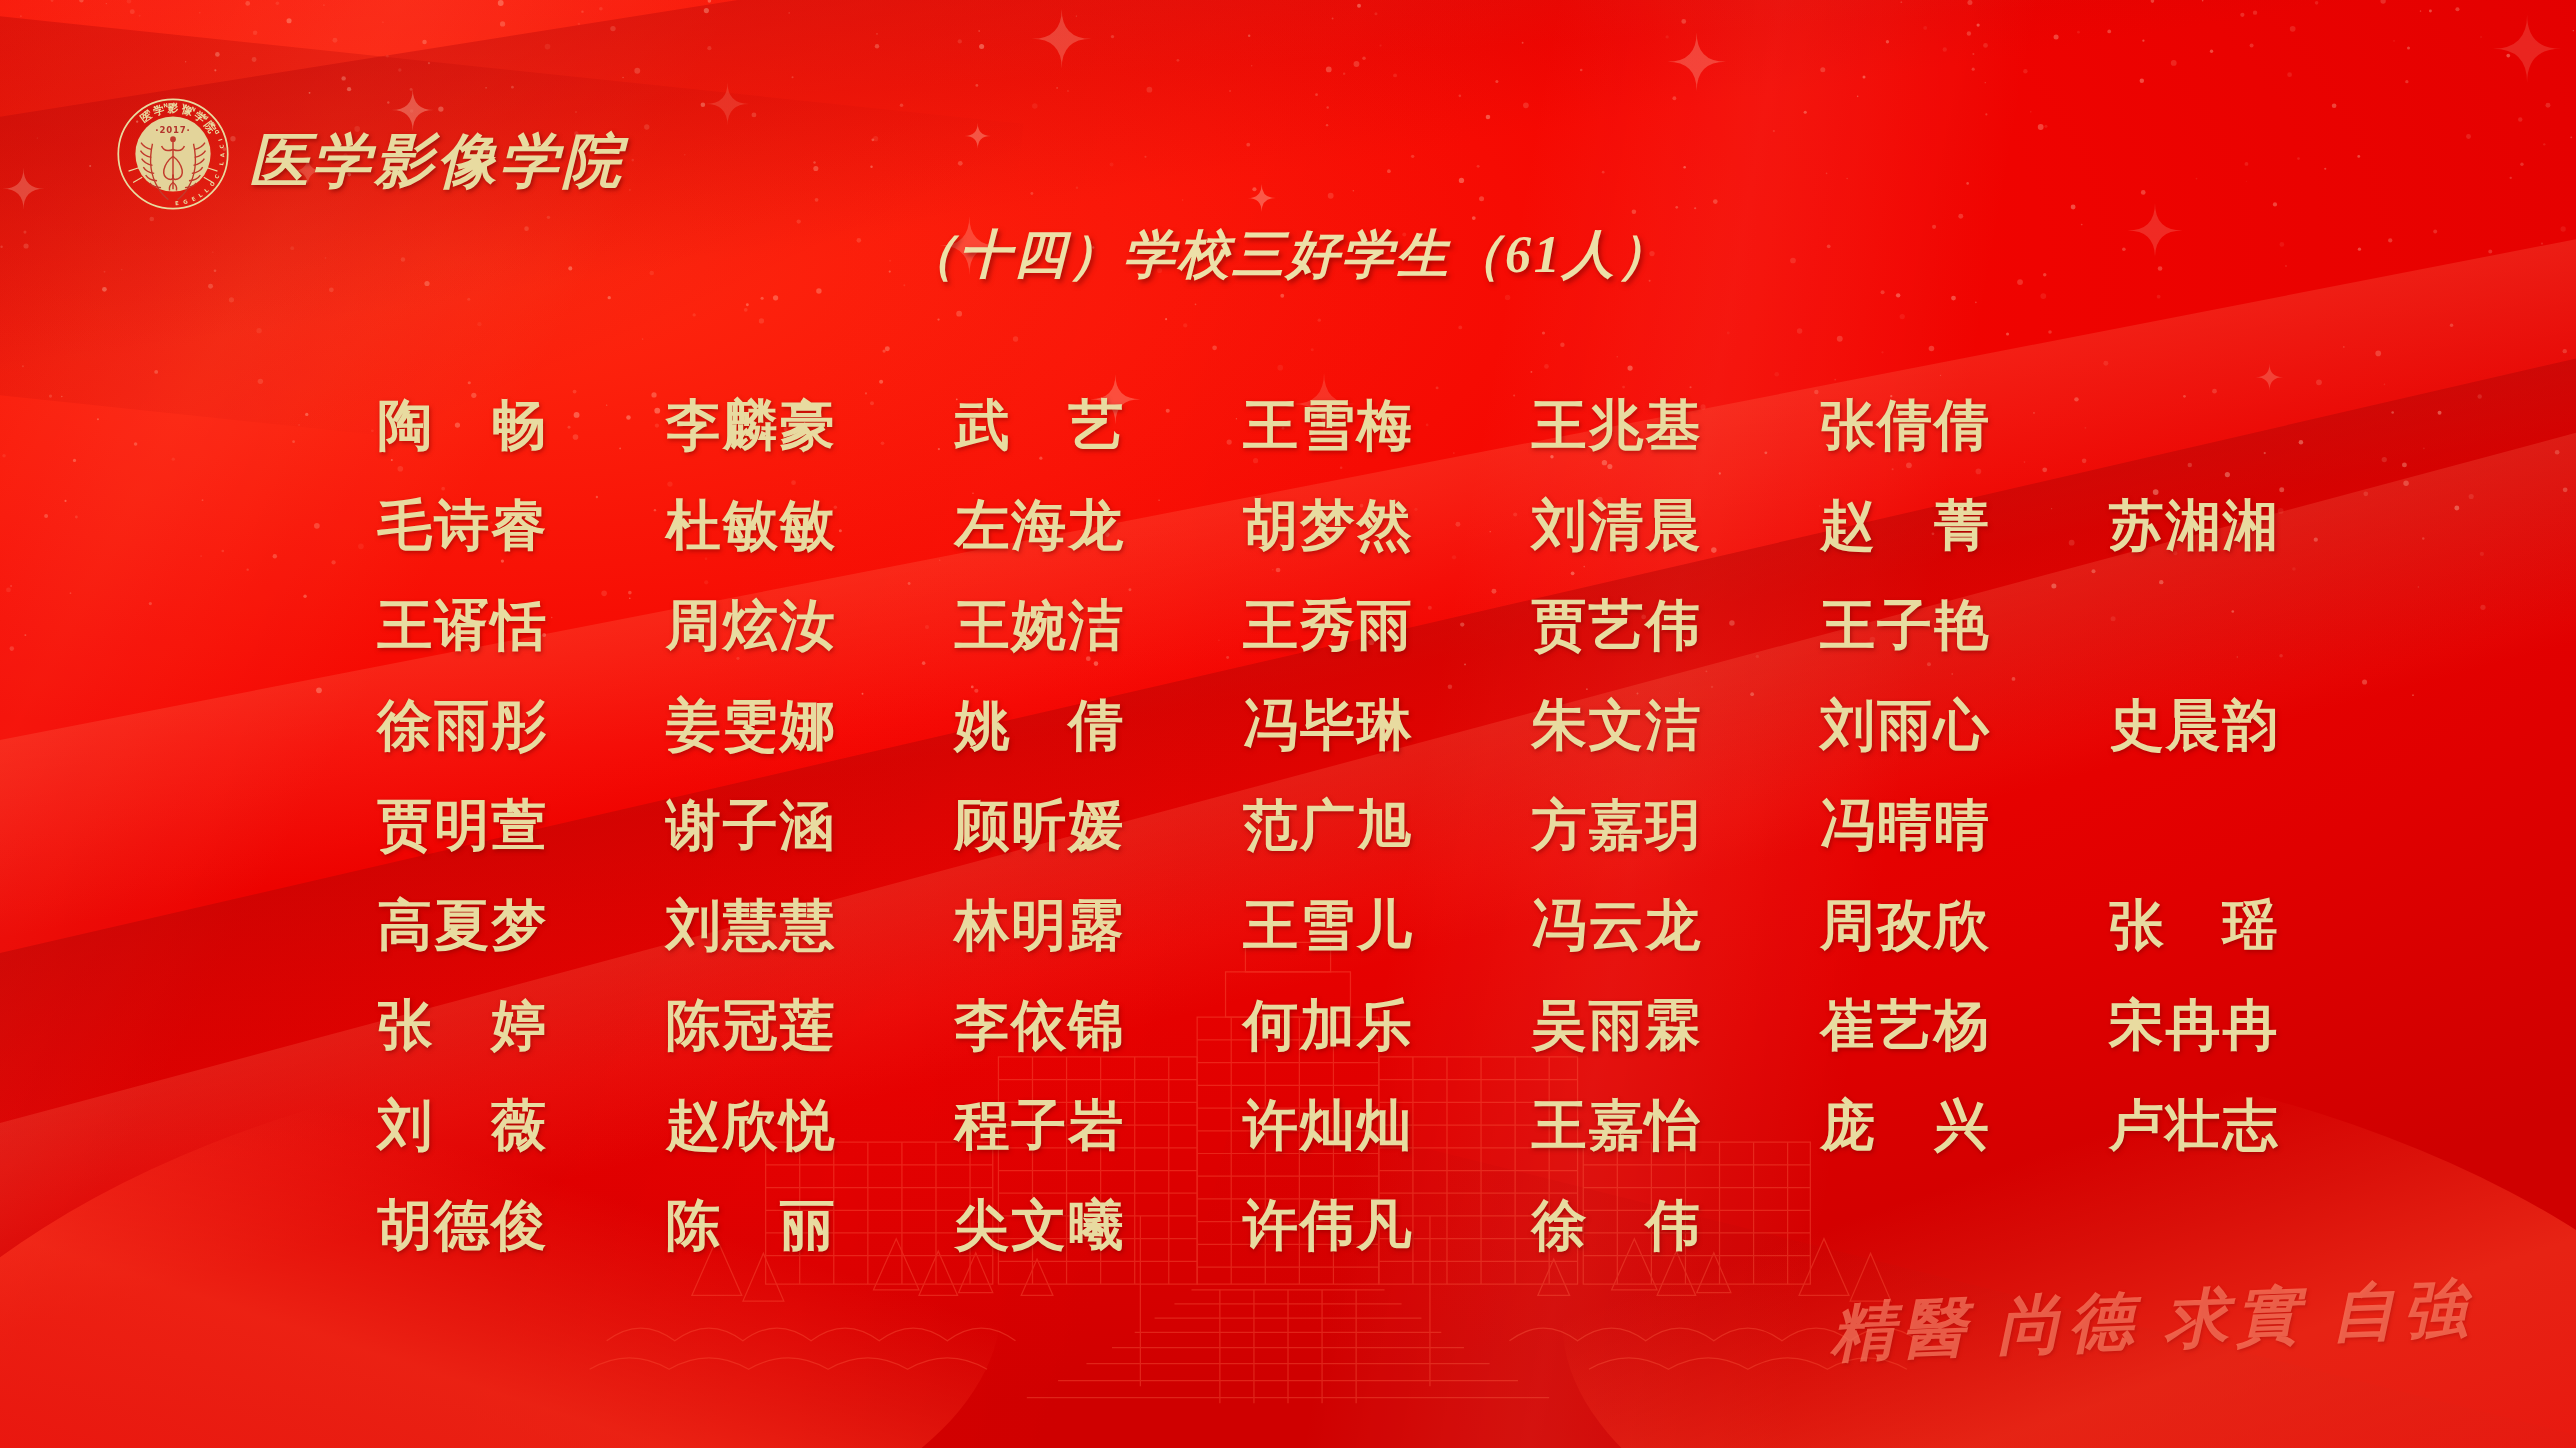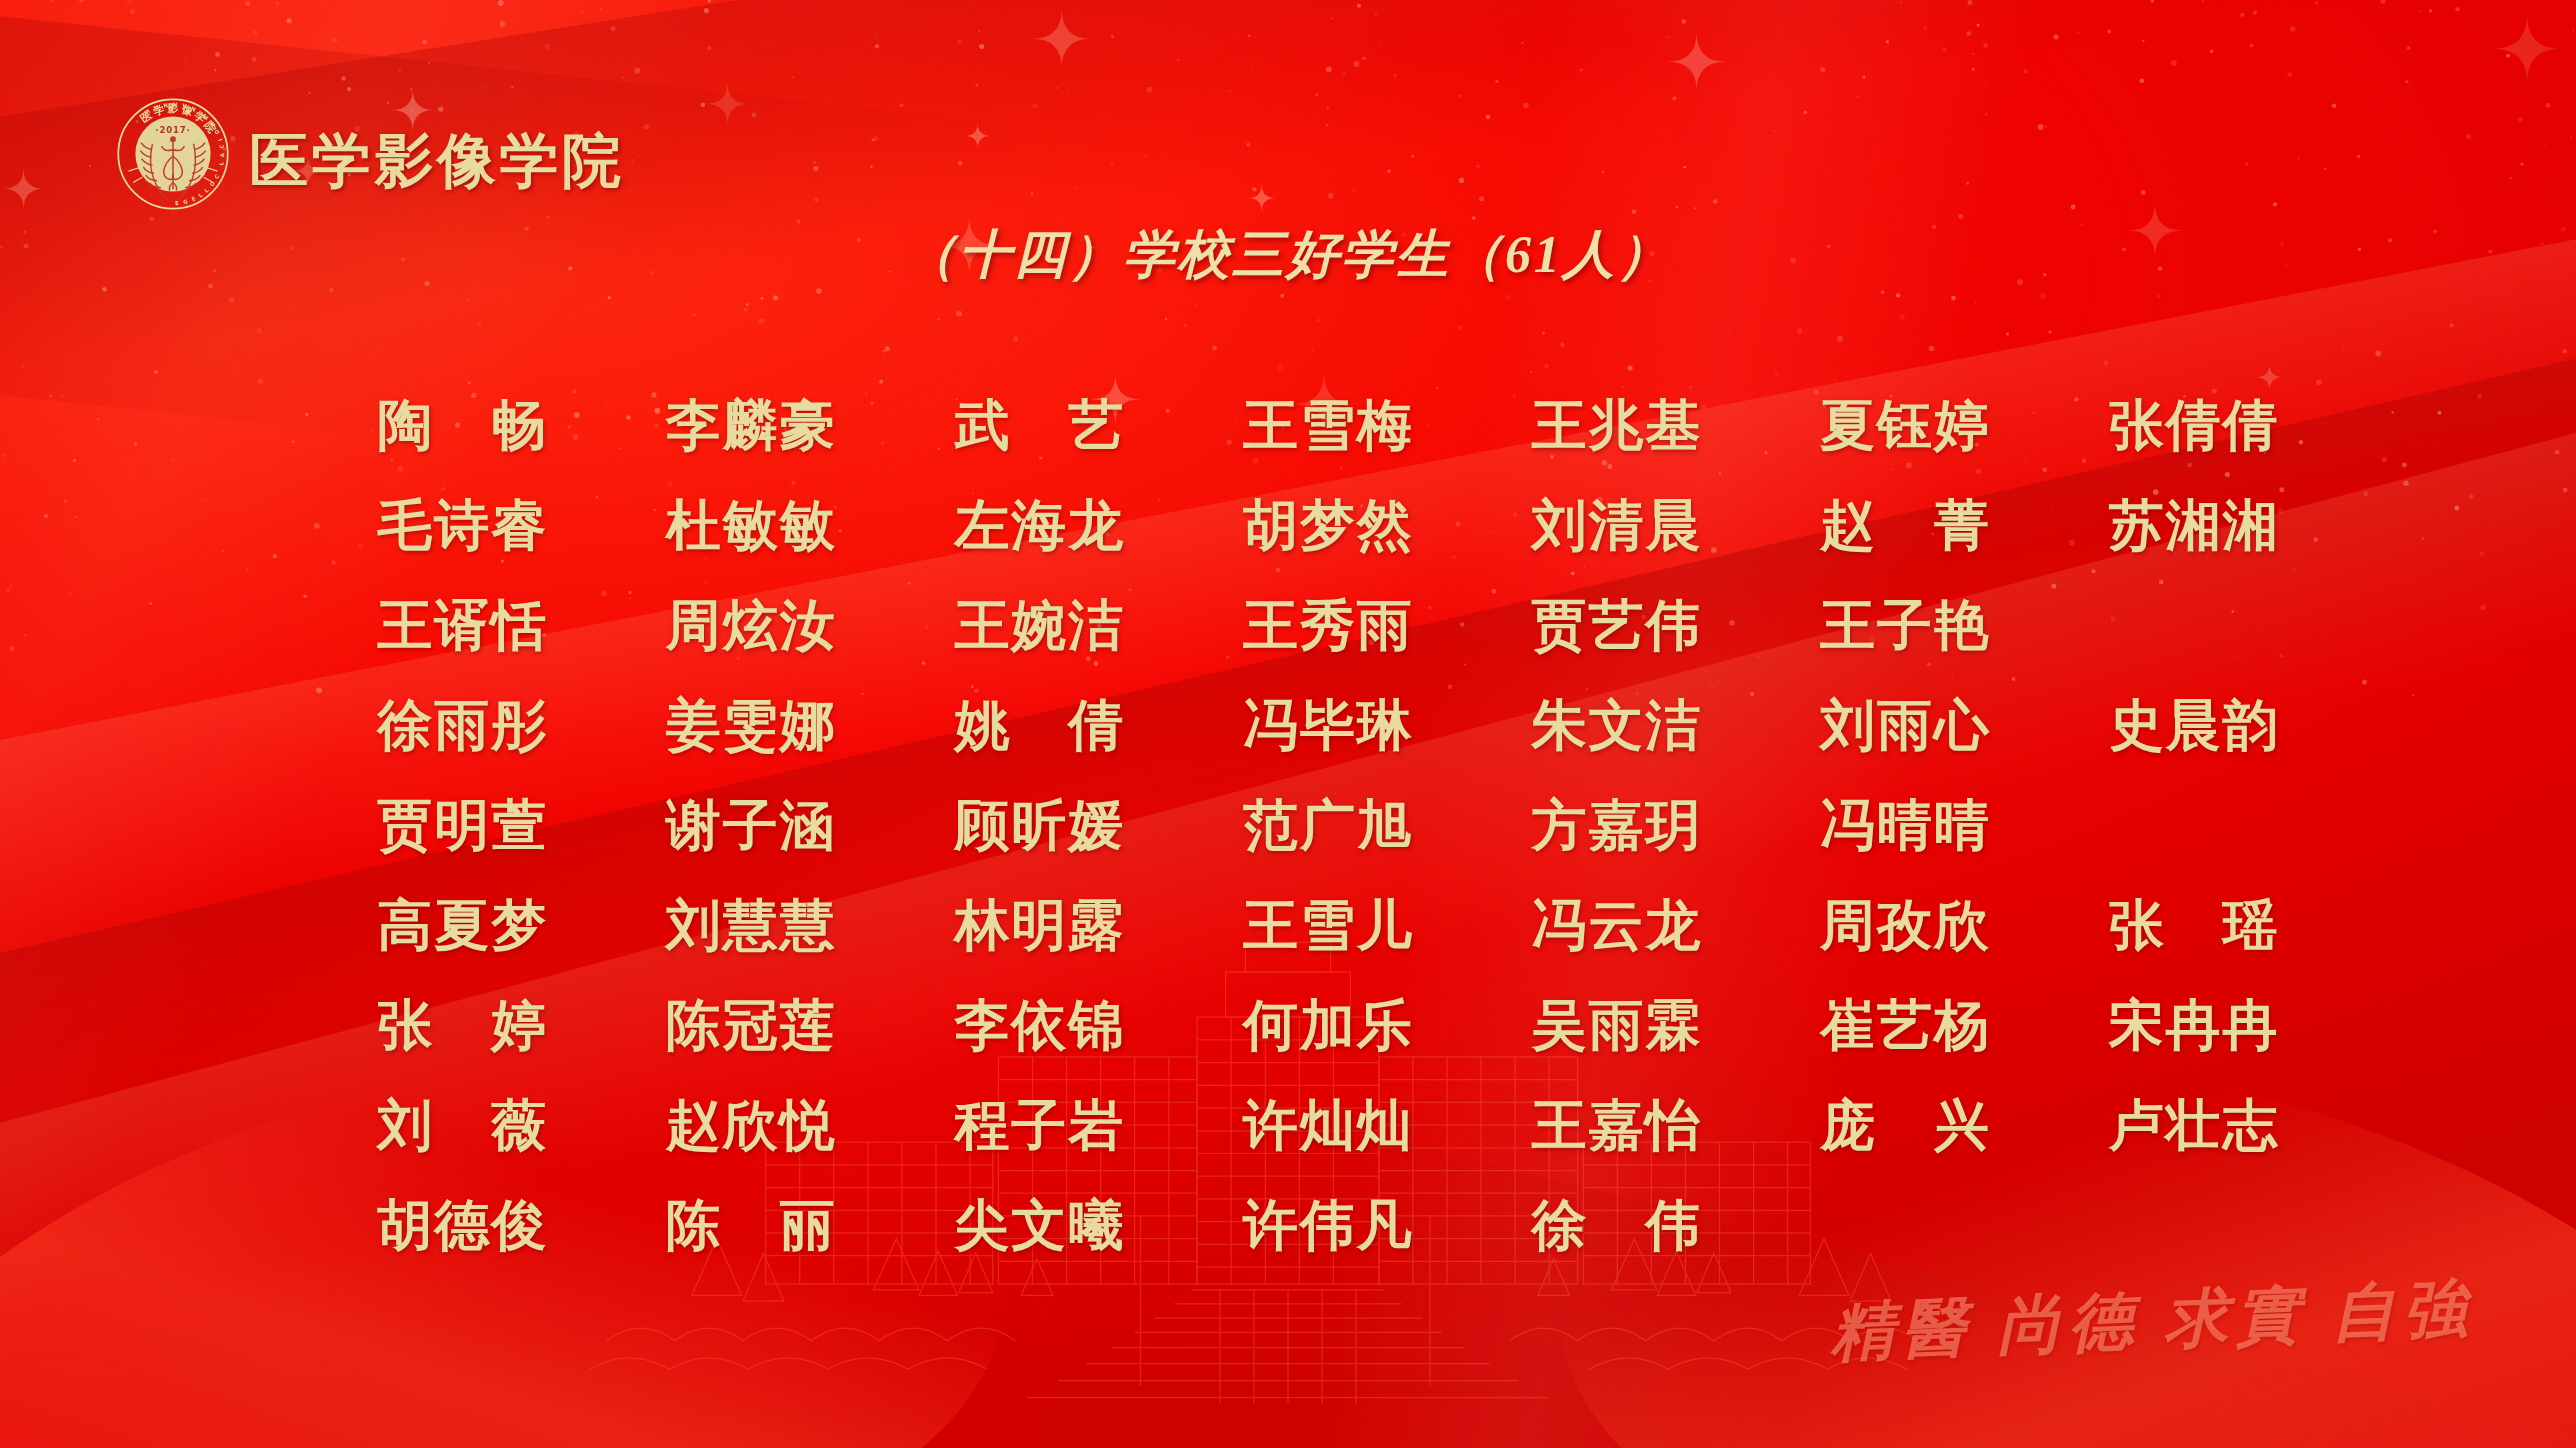--- a/index.html
+++ b/index.html
@@ -83,20 +83,21 @@
   #logo-block{
     position:absolute;left:116px;top:97px;
     display:flex;align-items:center;gap:19.3px;
   }
   #logo-mark{width:114px;height:114px;display:block;}
   #college-name{
     font-family:"Liberation Serif","DejaVu Serif",serif;
     font-size:59px;font-weight:700;
     color:#E8DBA0;
     letter-spacing:.06em;
+    font-style:italic;
     text-shadow:1.7px 2.3px 4.5px rgba(110,0,0,.55);
     white-space:nowrap;
     line-height:1;
     margin-top:15px;
   }
 
   
   #title{
     position:absolute;left:0;right:0;top:226px;
     text-align:center;
@@ -829,21 +830,20 @@
 
   <div id="title">（十四）学校三好学生（61人）</div>
 
   <div id="names">
       <div class="name-row">
         <div class="name-cell"><span class="glyphs">陶畅</span></div>
         <div class="name-cell"><span class="glyphs">李麟豪</span></div>
         <div class="name-cell"><span class="glyphs">武艺</span></div>
         <div class="name-cell"><span class="glyphs">王雪梅</span></div>
         <div class="name-cell"><span class="glyphs">王兆基</span></div>
-        <div class="name-cell"><span class="glyphs">夏钰婷</span></div>
         <div class="name-cell"><span class="glyphs">张倩倩</span></div>
       </div>
       <div class="name-row">
         <div class="name-cell"><span class="glyphs">毛诗睿</span></div>
         <div class="name-cell"><span class="glyphs">杜敏敏</span></div>
         <div class="name-cell"><span class="glyphs">左海龙</span></div>
         <div class="name-cell"><span class="glyphs">胡梦然</span></div>
         <div class="name-cell"><span class="glyphs">刘清晨</span></div>
         <div class="name-cell"><span class="glyphs">赵菁</span></div>
         <div class="name-cell"><span class="glyphs">苏湘湘</span></div>

